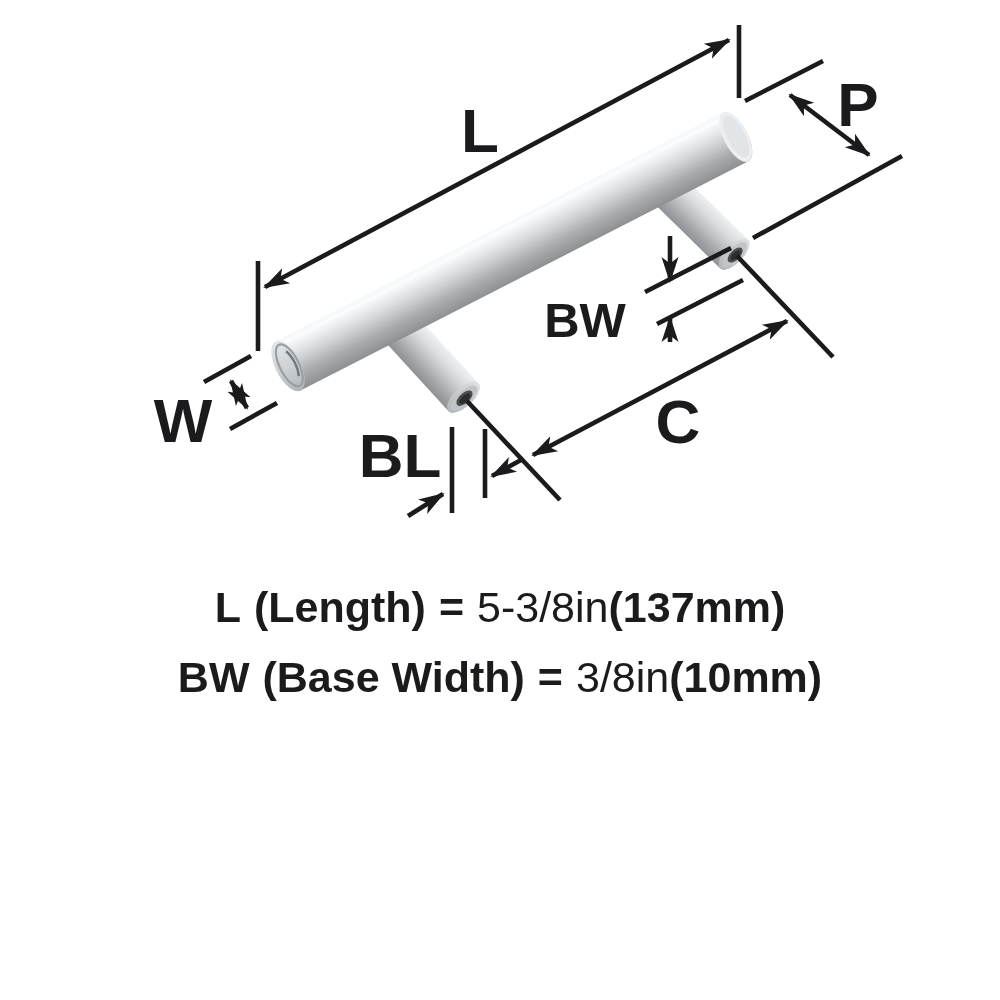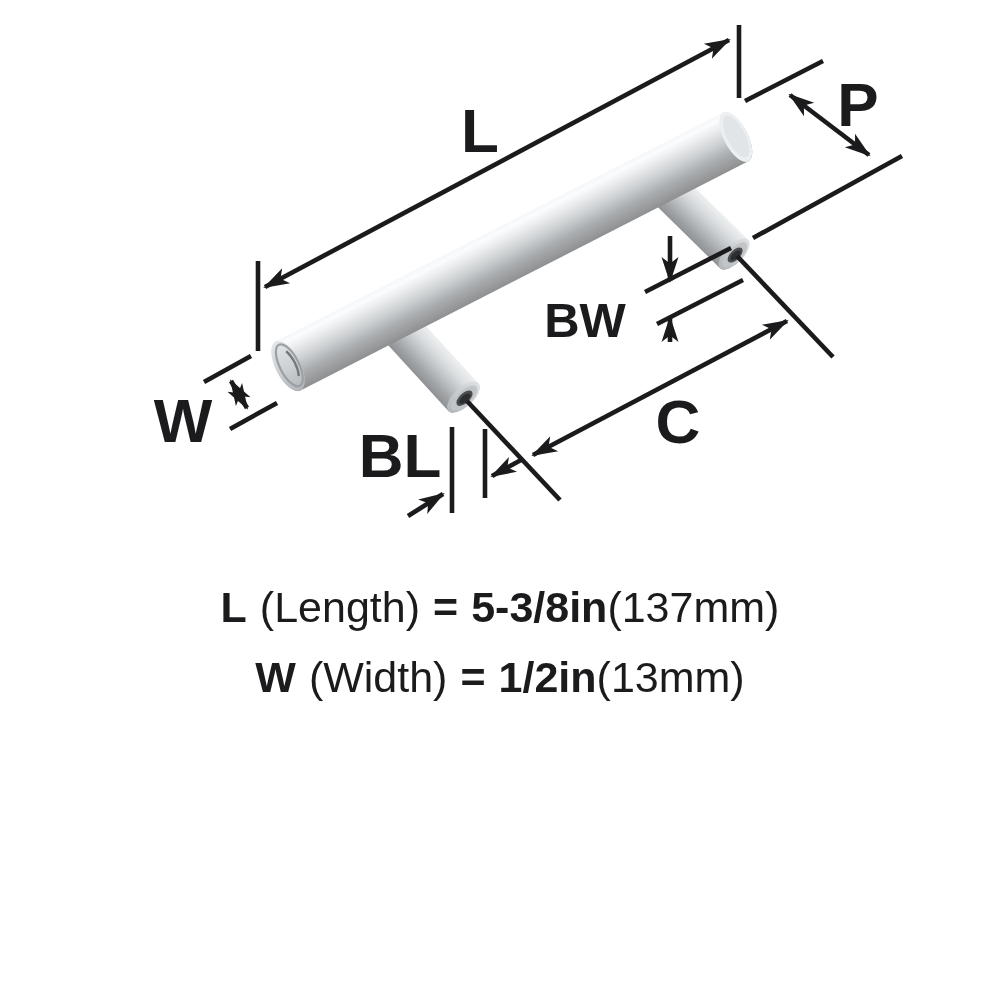--- a/index.html
+++ b/index.html
@@ -13,24 +13,24 @@
     font-weight:bold;fill:#1b1b1d;
   }
   .legend{
     position:absolute;left:0;top:572px;width:1000px;
     text-align:center;color:#1b1b1d;
   }
   .legend-row{
     height:70px;line-height:70px;font-size:43px;white-space:nowrap;
   }
   .t-label{font-weight:bold;margin-right:13px;}
-  .t-desc{font-weight:normal;margin-right:13px;}
+  .t-desc{font-weight:bold;margin-right:13px;}
   .t-eq{font-weight:bold;margin-right:13px;}
-  .t-value{font-weight:bold;}
-  .t-metric{font-weight:normal;}
+  .t-value{font-weight:normal;}
+  .t-metric{font-weight:bold;}
 </style>
 </head>
 <body>
 
 <div class="canvas">
 
   <svg class="diagram-svg" width="1000" height="565" viewBox="0 0 1000 565">
     <defs>
       <marker id="aE" viewBox="0 0 26 20" refX="24" refY="10" markerWidth="26" markerHeight="20" orient="auto" markerUnits="userSpaceOnUse">
         <path d="M0,1.5 L26,10 L0,18.5 L6.5,10 Z" fill="#1b1b1d"></path>
@@ -143,16 +143,16 @@
     <text class="dim-label" x="585" y="337" font-size="49" text-anchor="middle">BW</text>
     <text class="dim-label" x="678" y="443" font-size="62" text-anchor="middle">C</text>
     <text class="dim-label" x="400" y="477" font-size="62" text-anchor="middle">BL</text>
   </svg>
 
   <div class="legend">
     <div class="legend-row">
       <span class="t-label">L</span><span class="t-desc">(Length)</span><span class="t-eq">=</span><span class="t-value">5-3/8in</span><span class="t-metric">(137mm)</span>
     </div>
     <div class="legend-row">
-      <span class="t-label">W</span><span class="t-desc">(Width)</span><span class="t-eq">=</span><span class="t-value">1/2in</span><span class="t-metric">(13mm)</span>
+      <span class="t-label">BW</span><span class="t-desc">(Base Width)</span><span class="t-eq">=</span><span class="t-value">3/8in</span><span class="t-metric">(10mm)</span>
     </div>
   </div>
 </div>
 
 </body></html>

